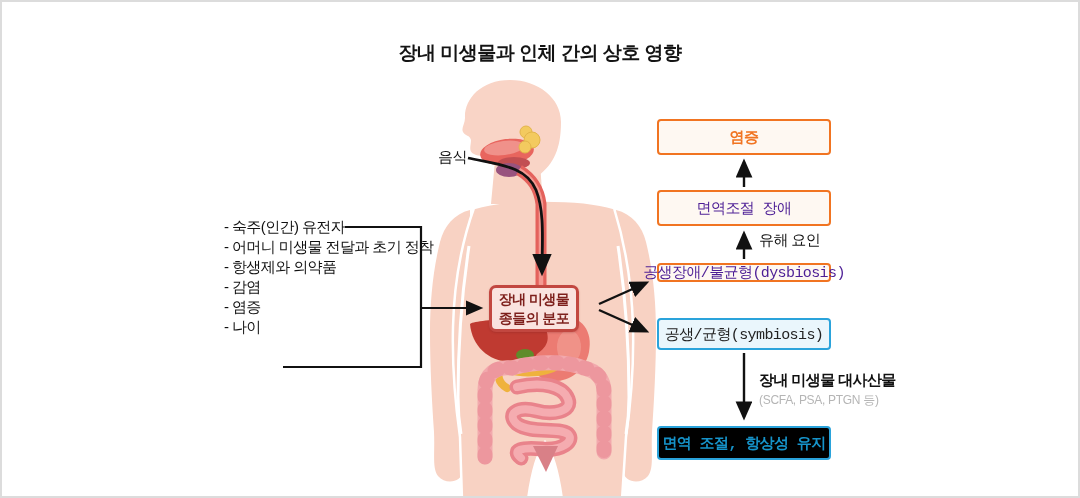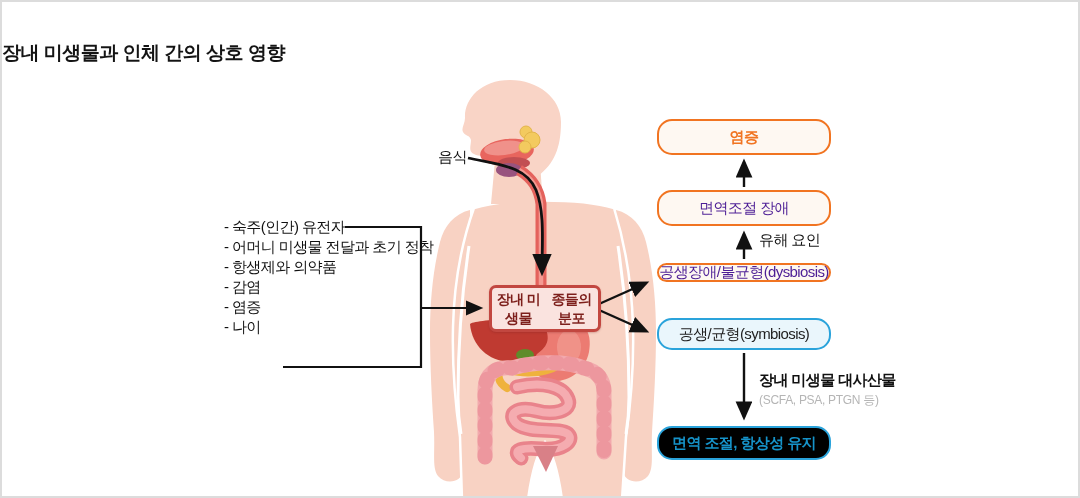--- a/index.html
+++ b/index.html
@@ -3,40 +3,40 @@
 <meta charset="utf-8">
 <style>
   html,body{margin:0;padding:0;background:#fff;}
   .canvas{
     position:relative;width:1080px;height:498px;background:#fff;
     border:2px solid #dcdcdc;box-sizing:border-box;overflow:hidden;
     font-family:"Liberation Sans","DejaVu Sans",sans-serif;color:#111;
   }
   .abs{position:absolute;}
   .page-title{
-    top:38px;left:0;width:100%;
+    top:38px;left:0;width:100%;text-align:center;
     font-size:19px;font-weight:bold;letter-spacing:-0.5px;color:#141414;
   }
   .body-svg{top:0;left:0;z-index:1;}
   .conn-svg{top:0;left:0;z-index:3;pointer-events:none;}
   .food-label{top:146px;left:436px;font-size:15px;letter-spacing:-0.5px;z-index:4;}
   .factor-list{top:215px;left:222px;z-index:4;}
   .factor-item{font-size:15px;line-height:20px;letter-spacing:-0.6px;white-space:nowrap;}
   .center-box{
-    top:283px;left:487px;width:112px;height:47px;z-index:4;
+    top:283px;left:487px;width:90px;height:47px;z-index:4;
     border:3px solid #c24740;border-radius:7px;background:#fae3df;
     color:#7d1f1b;font-weight:bold;font-size:14px;letter-spacing:-0.6px;
-    display:flex;align-items:center;justify-content:center;
+    display:flex;flex-direction:column;align-items:center;justify-content:center;
     box-sizing:border-box;line-height:1.3;text-align:center;
     box-shadow:0 1px 2px rgba(120,30,30,.25);
   }
   .flow-box{
-    left:655px;width:174px;z-index:4;border-radius:15px;box-sizing:border-box;
+    left:655px;width:174px;z-index:4;border-radius:4px;box-sizing:border-box;
     display:flex;align-items:center;justify-content:center;
-    font-size:15px;letter-spacing:-0.6px;white-space:nowrap;
+    font-size:15px;letter-spacing:-0.6px;white-space:nowrap;font-family:Liberation Mono, monospace;
   }
   .flow-orange{border:2.5px solid #f17421;background:#fef8f2;color:#4c1d95;}
   .flow-blue{border:2.5px solid #2aa3db;background:#eaf6fc;color:#222;}
   .box-0{top:117px;height:36px;color:#f17421;font-weight:bold;}
   .box-1{top:188px;height:36px;}
   .box-2{top:261px;height:19px;}
   .box-3{top:316px;height:32px;}
   .box-4{top:424px;height:34px;background:#000000;color:#1693c9;font-weight:bold;}
   .harmful-label{top:229px;left:757px;font-size:15px;letter-spacing:-0.6px;z-index:4;}
   .metab-1{top:369px;left:757px;font-size:15px;font-weight:bold;letter-spacing:-0.6px;z-index:4;}

